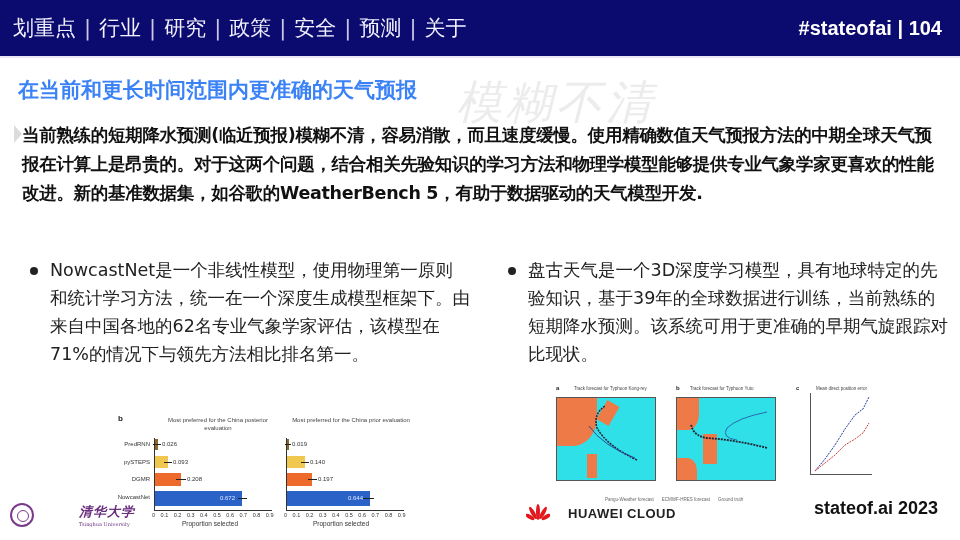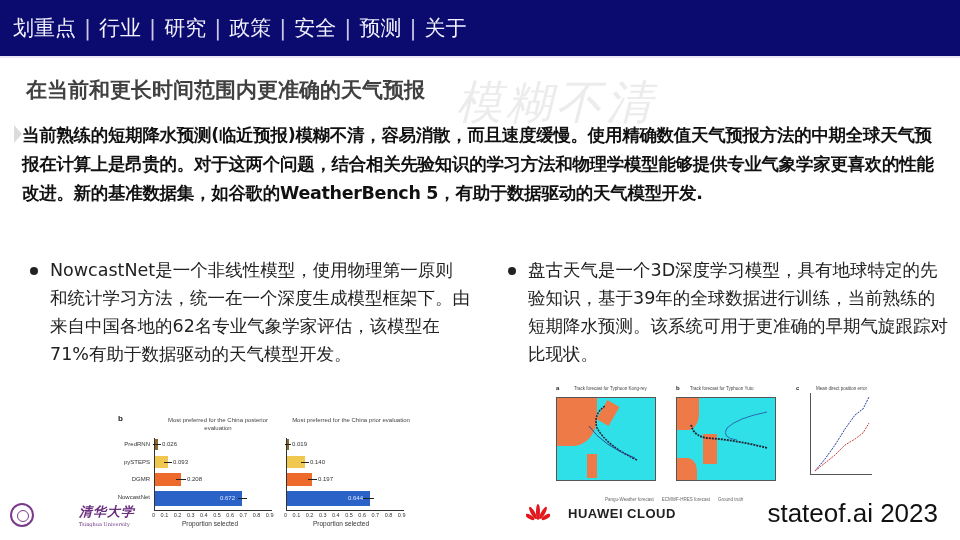--- a/index.html
+++ b/index.html
@@ -3,21 +3,21 @@
 <meta charset="utf-8">
 <style>
   * { box-sizing: border-box; margin: 0; padding: 0; }
   body { width: 960px; height: 540px; overflow: hidden; background: #ffffff; font-family: "DejaVu Sans", sans-serif; position: relative; }
   .header { position: absolute; left: 0; top: 0; width: 960px; height: 58px; background: #0b0a6e; border-bottom: 2px solid #e8e8f4; }
   .nav { position: absolute; left: 10px; top: 14px; display: flex; align-items: center; color: #f0f0ff; font-size: 21px; justify-content: flex-end; }
   .nav-item { padding: 0 3px; }
   .nav-sep { padding: 0 5px; color: #c9c9e8; }
   .tag { position: absolute; right: 18px; top: 17px; color: #ffffff; font-size: 20px; font-weight: bold; font-family: "Liberation Sans", sans-serif; }
   .watermark { position: absolute; left: 456px; top: 72px; font-size: 46px; font-style: italic; color: #ececec; letter-spacing: 4px; }
-  .title { position: absolute; left: 18px; top: 76px; font-size: 21px; font-weight: bold; color: #404040; margin-left: 8px; }
+  .title { position: absolute; left: 18px; top: 76px; font-size: 21px; font-weight: bold; color: #3b82f6; }
   .lead-arrow { position: absolute; left: 14px; top: 125px; width: 0; height: 0; border-top: 9px solid transparent; border-bottom: 9px solid transparent; border-left: 8px solid #dcdcdc; }
   .lead { position: absolute; left: 22px; top: 121px; width: 920px; font-size: 17.5px; line-height: 29px; font-weight: bold; color: #111; letter-spacing: -0.3px; }
   .bullet-col { position: absolute; top: 256px; width: 440px; font-size: 17.5px; line-height: 28px; color: #222; }
   .bullet-col .dot { position: absolute; left: 0; top: 11px; width: 8px; height: 8px; background: #222; border-radius: 50%; }
   .bullet-col .txt { padding-left: 20px; }
   .col-left { left: 30px; width: 440px; }
   .col-right { left: 508px; width: 440px; }
   .chart-area { position: absolute; left: 110px; top: 410px; width: 310px; height: 122px; }
   .chart-area .panel-label { position: absolute; left: 8px; top: 4px; font-size: 8px; font-weight: bold; color: #222; font-family: "Liberation Sans", sans-serif; }
   .panel { position: absolute; top: 0; height: 122px; font-family: "Liberation Sans", sans-serif; color: #333; }
@@ -39,52 +39,53 @@
   .figure-area { position: absolute; left: 540px; top: 383px; width: 340px; height: 115px; }
   .map { position: absolute; background: #2fe0e8; border: 1px solid #555; overflow: hidden; }
   .land { position: absolute; background: #ee7a48; }
   .fig-title { position: absolute; font-size: 4.5px; color: #444; font-family: "Liberation Sans", sans-serif; white-space: nowrap; }
   .fig-letter { position: absolute; font-size: 6px; font-weight: bold; color: #222; font-family: "Liberation Sans", sans-serif; }
   .line-chart { position: absolute; left: 270px; top: 10px; width: 62px; height: 82px; border-left: 1px solid #555; border-bottom: 1px solid #555; }
   .legend-row { position: absolute; left: 605px; top: 497px; font-size: 4.5px; color: #666; font-family: "Liberation Sans", sans-serif; display: flex; gap: 8px; }
   .huawei { position: absolute; left: 526px; top: 504px; display: flex; align-items: center; }
   .huawei-logo { width: 24px; height: 18px; position: relative; }
   .huawei-text { margin-left: 18px; font-family: "Liberation Sans", sans-serif; font-weight: bold; font-size: 13px; color: #222; letter-spacing: 0.5px; }
-  .footer-brand { position: absolute; right: 22px; top: 498px; font-family: "Liberation Sans", sans-serif; font-weight: normal; font-size: 26px; color: #111; }
+  .footer-brand { position: absolute; right: 22px; top: 498px; font-family: "Liberation Sans", sans-serif; font-weight: bold; font-size: 18px; color: #111; }
 </style>
 </head>
 <body>
 
 <div class="header">
   <div class="nav">
     <span class="nav-item">划重点</span>
     <span class="nav-sep">|</span>
     <span class="nav-item">行业</span>
     <span class="nav-sep">|</span>
     <span class="nav-item">研究</span>
     <span class="nav-sep">|</span>
     <span class="nav-item">政策</span>
     <span class="nav-sep">|</span>
     <span class="nav-item">安全</span>
     <span class="nav-sep">|</span>
     <span class="nav-item">预测</span>
     <span class="nav-sep">|</span>
     <span class="nav-item">关于</span>
   </div>
+  <div class="tag">#stateofai | 104</div>
 </div>
 
 <div class="watermark">模糊不清</div>
 <div class="title">在当前和更长时间范围内更准确的天气预报</div>
 
 <div class="lead-arrow"></div>
 <div class="lead">当前熟练的短期降水预测(临近预报)模糊不清，容易消散，而且速度缓慢。使用精确数值天气预报方法的中期全球天气预报在计算上是昂贵的。对于这两个问题，结合相关先验知识的学习方法和物理学模型能够提供专业气象学家更喜欢的性能改进。新的基准数据集，如谷歌的WeatherBench 5，有助于数据驱动的天气模型开发.</div>
 
 <div class="bullet-col col-left">
   <span class="dot"></span>
-  <div class="txt">NowcastNet是一个非线性模型，使用物理第一原则和统计学习方法，统一在一个深度生成模型框架下。由来自中国各地的62名专业气象学家评估，该模型在71%有助于数据驱动的天气模型开发。</div>
+  <div class="txt">NowcastNet是一个非线性模型，使用物理第一原则和统计学习方法，统一在一个深度生成模型框架下。由来自中国各地的62名专业气象学家评估，该模型在71%的情况下与领先方法相比排名第一。</div>
 </div>
 <div class="bullet-col col-right">
   <span class="dot"></span>
   <div class="txt">盘古天气是一个3D深度学习模型，具有地球特定的先验知识，基于39年的全球数据进行训练，当前熟练的短期降水预测。该系统可用于更准确的早期气旋跟踪对比现状。</div>
 </div>
 
 <div class="chart-area">
   <div class="panel-label">b</div>
 
   <div class="panel" style="left:0; width:165px;">

